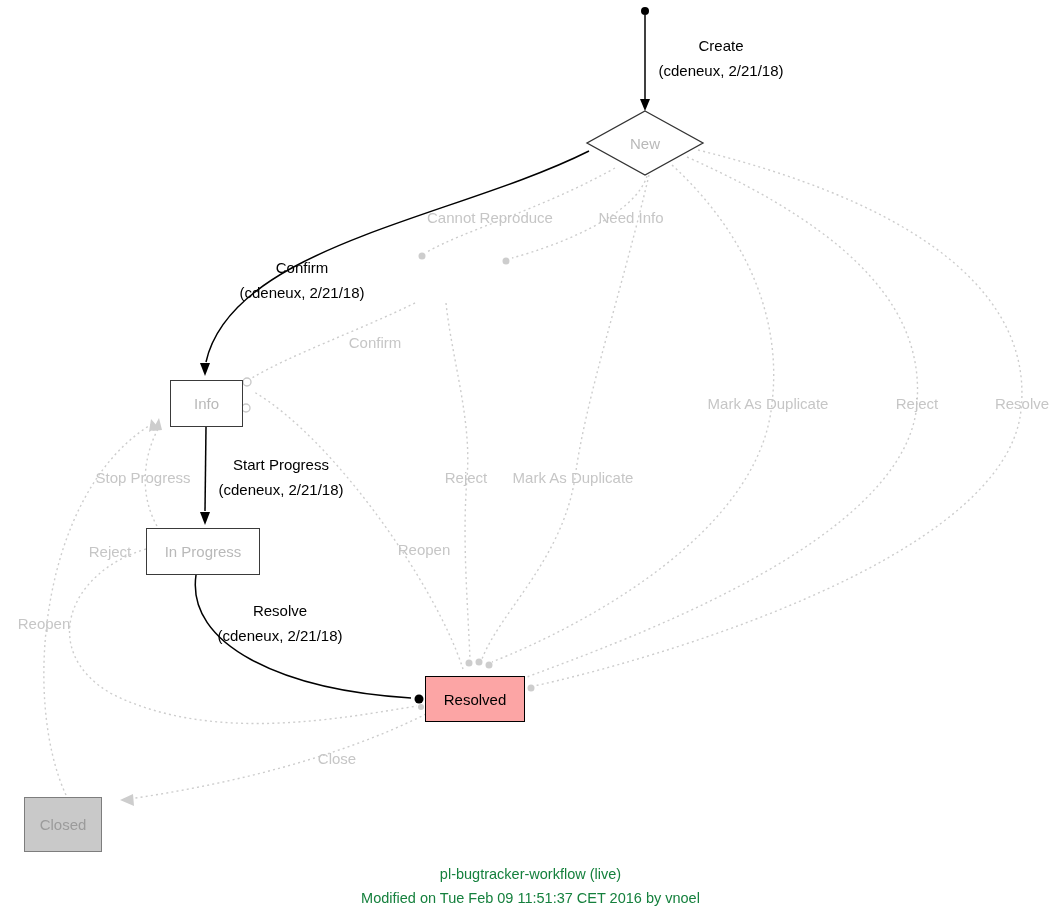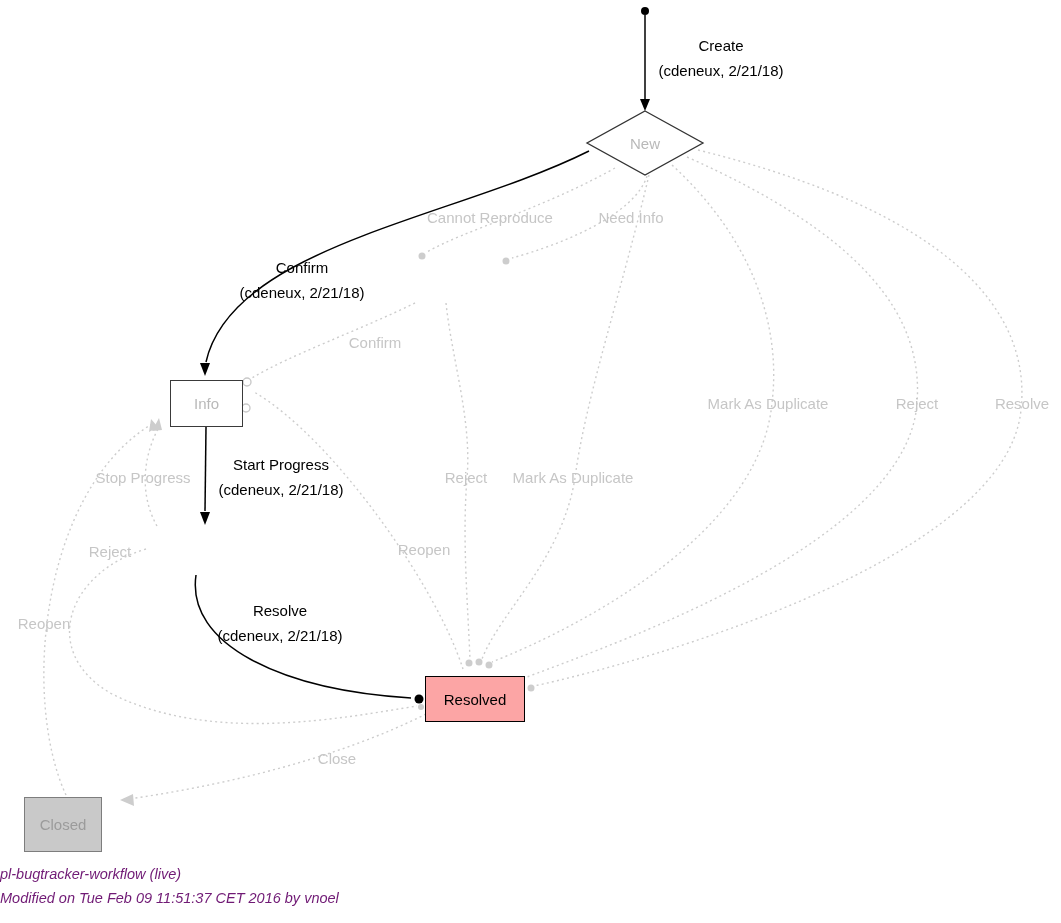--- a/index.html
+++ b/index.html
@@ -5,21 +5,21 @@
   *{margin:0;padding:0;box-sizing:border-box}
   html,body{width:1061px;height:923px;background:#ffffff;font-family:"Liberation Sans",sans-serif;position:relative;overflow:hidden}
   .stage{position:absolute;left:0;top:0;width:1061px;height:923px}
   svg.edges{position:absolute;left:0;top:0;display:block}
   .node{position:absolute;display:flex;align-items:center;justify-content:center;font-size:15px;background:#ffffff;border:1.5px solid #3a3a3a;color:#b9b9b9}
   .node.gray{background:#c9c9c9;border:1.2px solid #7d7d7d;color:#9b9b9b}
   .node.yellow{background:#fca5a5;border:1.6px solid #000000;color:#000000}
   .edge-label{position:absolute;transform:translate(-50%,-50%);white-space:nowrap;font-size:15px;text-align:center;line-height:25px;color:#000000}
   .edge-label.inactive{color:#c6c6c6}
   .diamond-label{position:absolute;transform:translate(-50%,-50%);color:#b9b9b9;font-size:15px;white-space:nowrap}
-  .footer{position:absolute;left:0;right:0;top:862px;text-align:left;font-style:italic;font-size:14.5px;line-height:24px;color:#701a75}
+  .footer{position:absolute;left:0;right:0;top:862px;text-align:center;font-size:14.5px;line-height:24px;color:#15803d}
 </style>
 </head>
 <body>
 
 <div class="stage">
 
   <svg class="edges" width="1061" height="923" viewBox="0 0 1061 923">
 
     <g fill="none" stroke="#cdcdcd" stroke-width="1.4" stroke-dasharray="2 3.2">
       <path d="M615,168 C540,210 465,230 427,252"></path>
@@ -71,20 +71,23 @@
     <polygon points="645,111 703,143 645,175 587,143" fill="#ffffff" stroke="#333333" stroke-width="1.3"></polygon>
   </svg>
 
   <div class="diamond-label" style="left:645px;top:143px">New</div>
 
 
   <div class="node" style="left:170px;top:380px;width:73px;height:47px">
     <span>Info</span>
   </div>
 
+  <div class="node" style="left:146px;top:528px;width:114px;height:47px">
+    <span>In Progress</span>
+  </div>
 
   <div class="node yellow" style="left:425px;top:676px;width:100px;height:46px">
     <span>Resolved</span>
   </div>
 
   <div class="node gray" style="left:24px;top:797px;width:78px;height:55px">
     <span>Closed</span>
   </div>
 
   <div class="edge-label" style="left:721px;top:58px">

